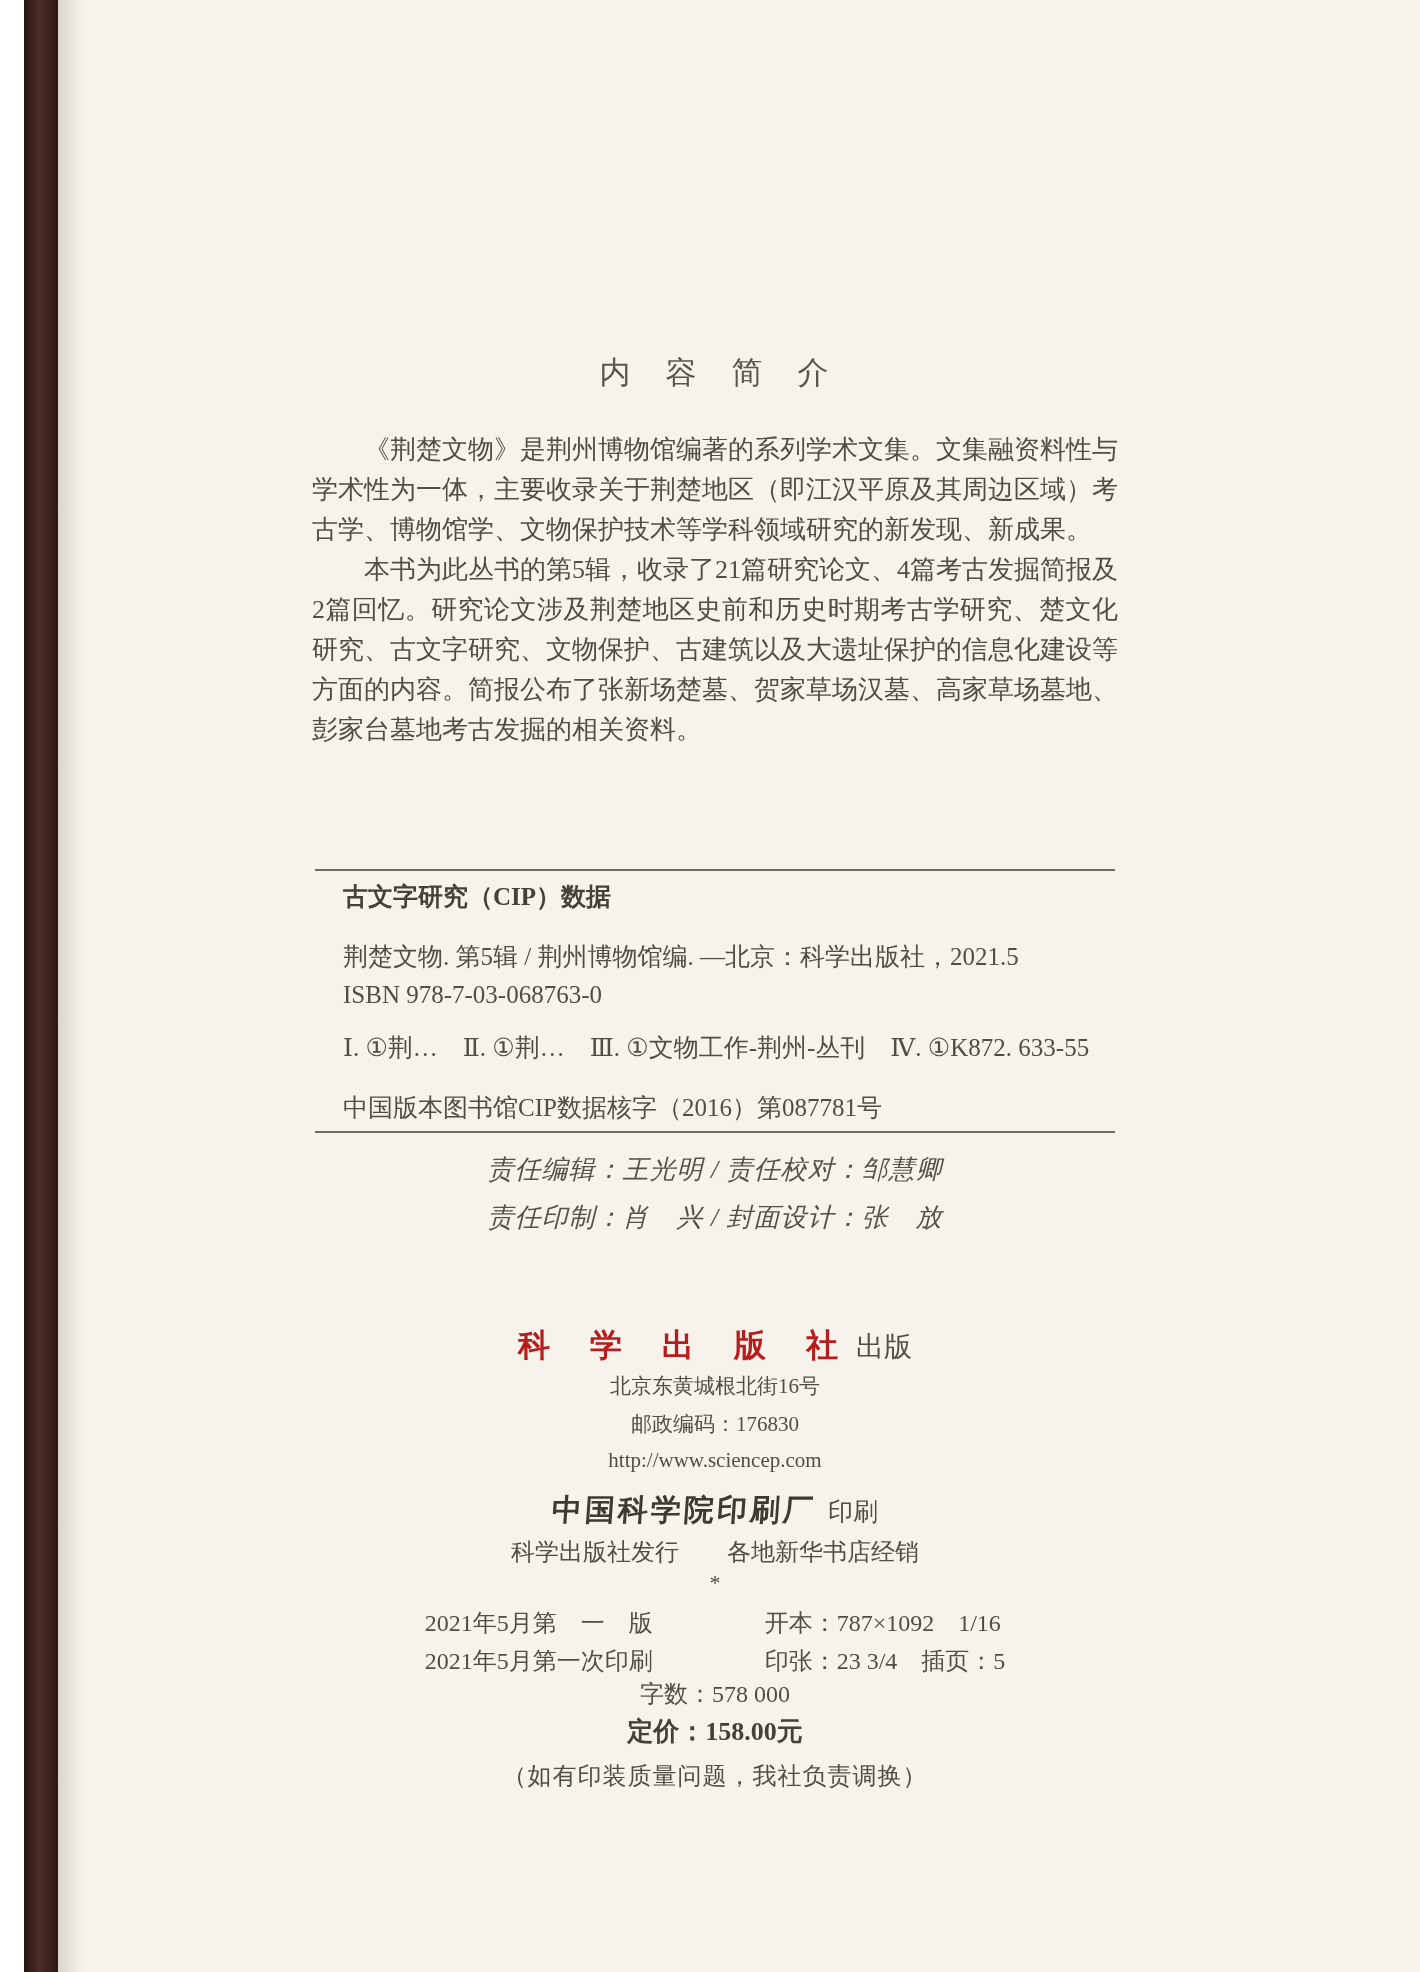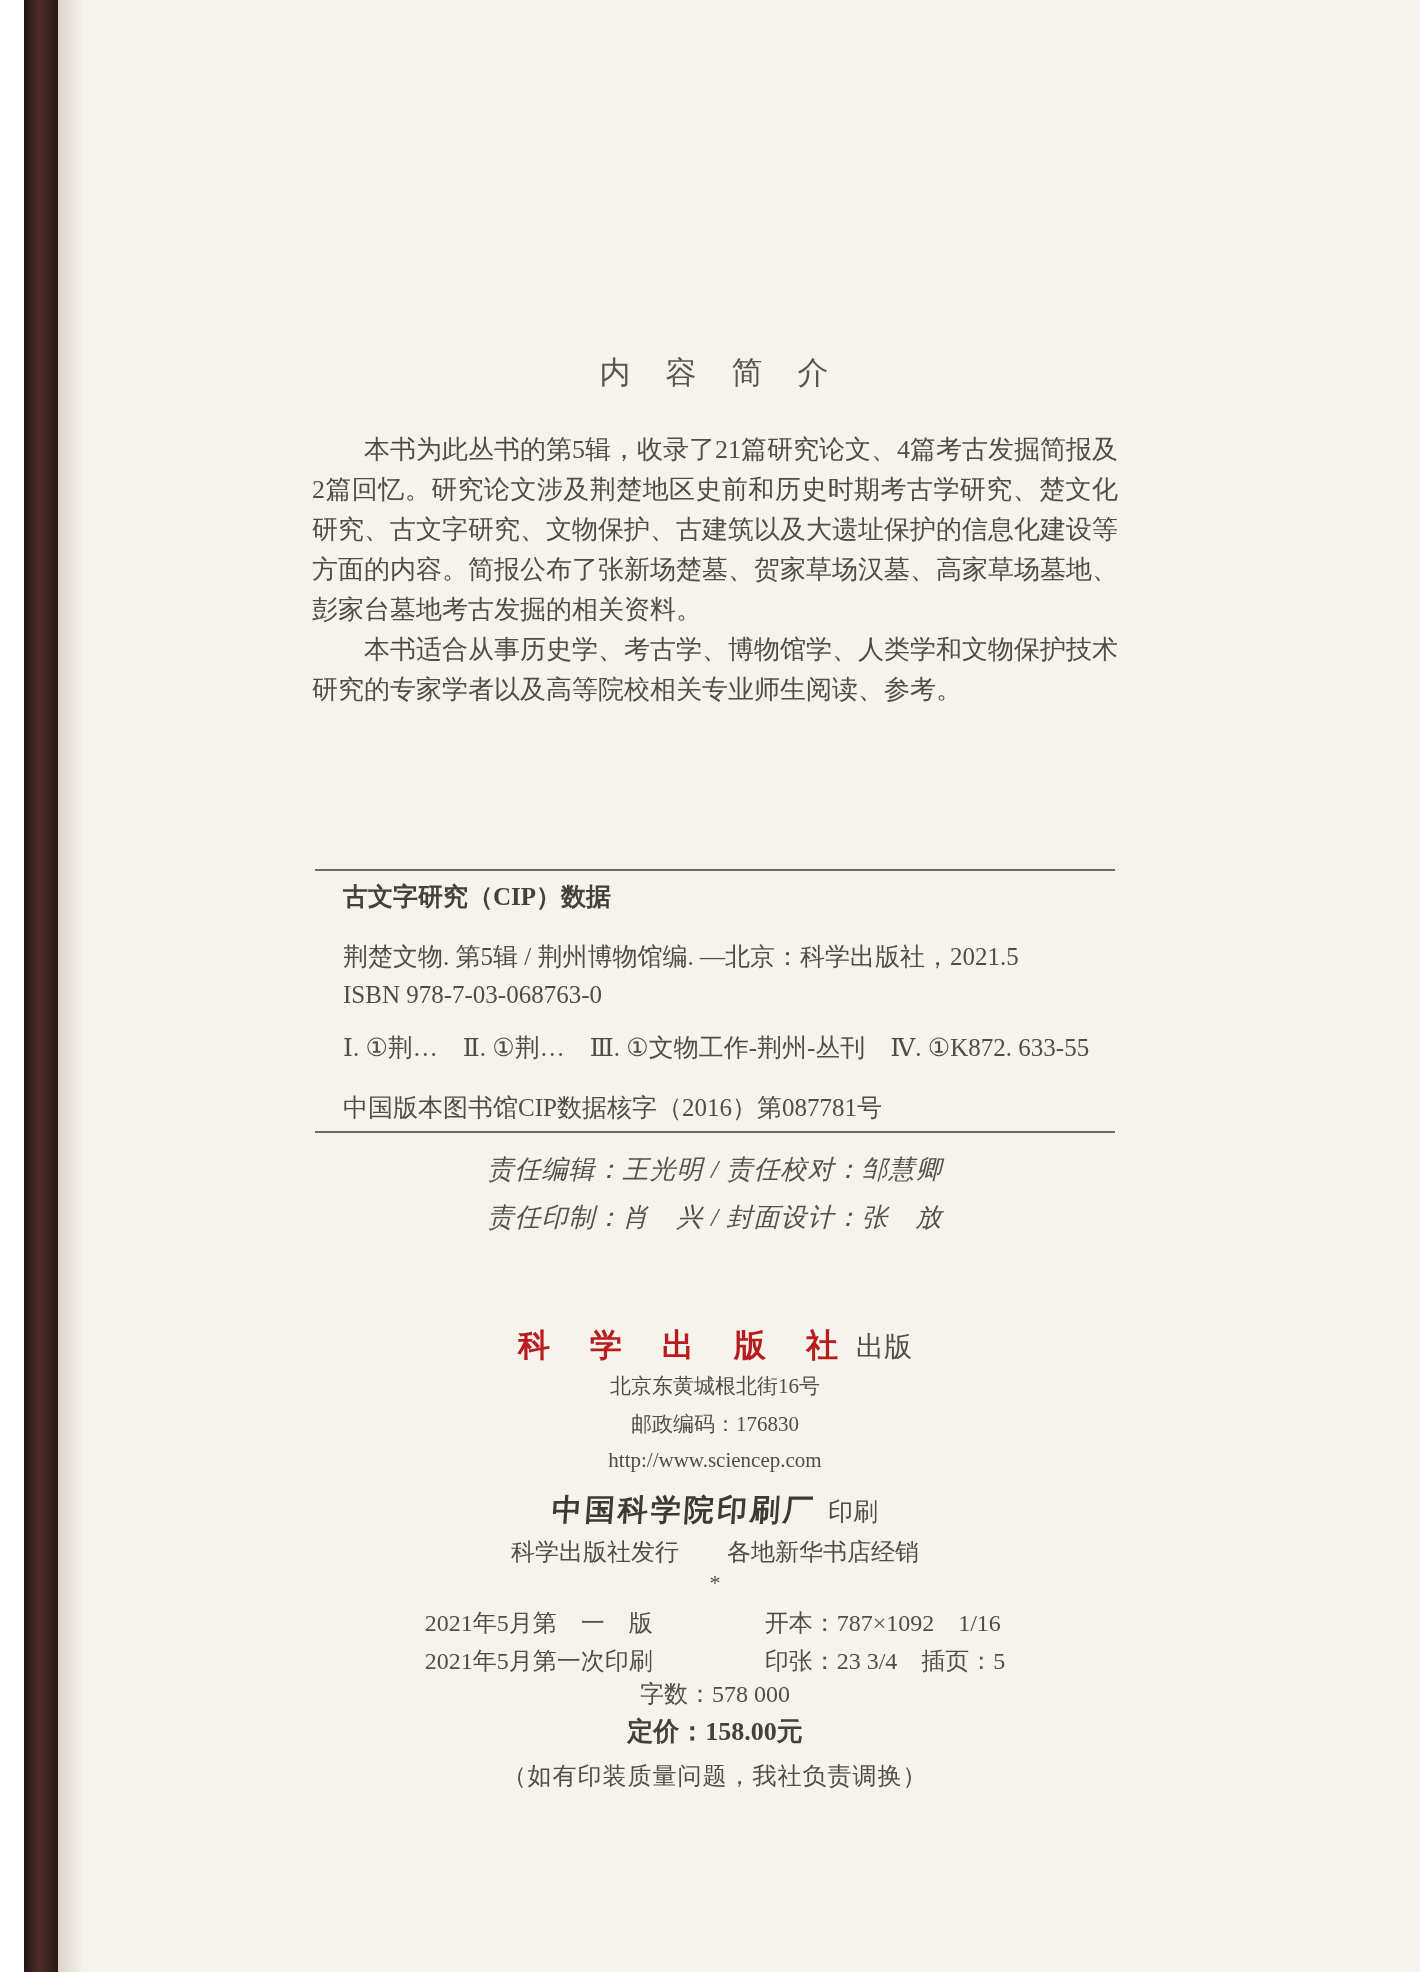--- a/index.html
+++ b/index.html
@@ -94,22 +94,22 @@
   .notice{top:1760px;font-size:24px;letter-spacing:1px;}
 </style>
 </head>
 <body>
 
 <div class="page">
 
   <div class="intro-title ink">内　容　简　介</div>
 
   <div class="paragraphs">
+    <p>《荆楚文物》是荆州博物馆编著的系列学术文集。文集融资料性与学术性为一体，主要收录关于荆楚地区（即江汉平原及其周边区域）考古学、博物馆学、文物保护技术等学科领域研究的新发现、新成果。</p>
     <p>本书为此丛书的第5辑，收录了21篇研究论文、4篇考古发掘简报及2篇回忆。研究论文涉及荆楚地区史前和历史时期考古学研究、楚文化研究、古文字研究、文物保护、古建筑以及大遗址保护的信息化建设等方面的内容。简报公布了张新场楚墓、贺家草场汉墓、高家草场墓地、彭家台墓地考古发掘的相关资料。</p>
-    <p>本书适合从事历史学、考古学、博物馆学、人类学和文物保护技术研究的专家学者以及高等院校相关专业师生阅读、参考。</p>
   </div>
 
   <div class="rule rule-cip-top"></div>
 
   <div class="cip-heading">古文字研究（CIP）数据</div>
 
   <div class="cip-body">
     <div>荆楚文物. 第5辑 / 荆州博物馆编. —北京：科学出版社，2021.5</div>
     <div>ISBN 978-7-03-068763-0</div>
   </div>

